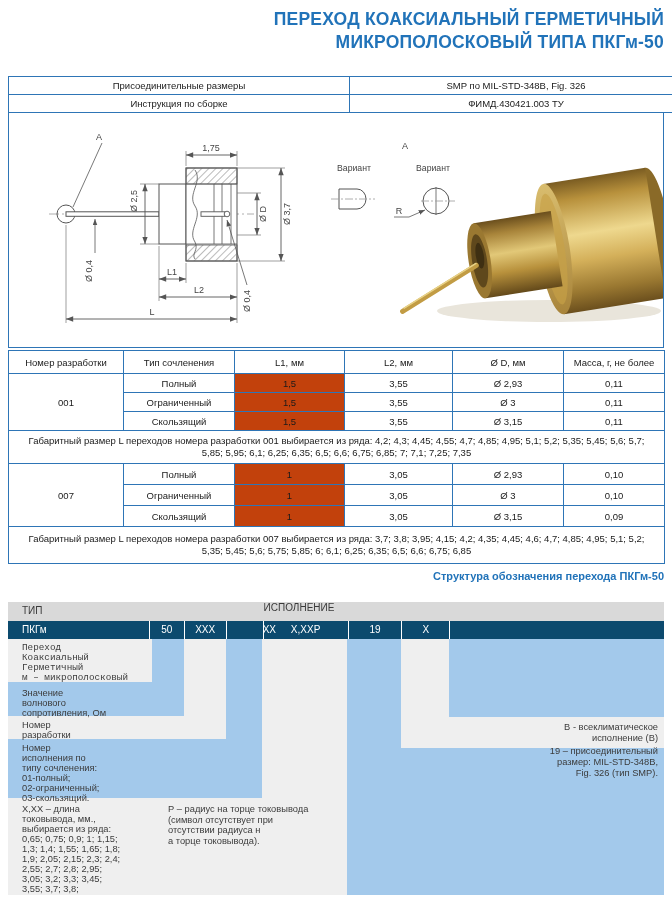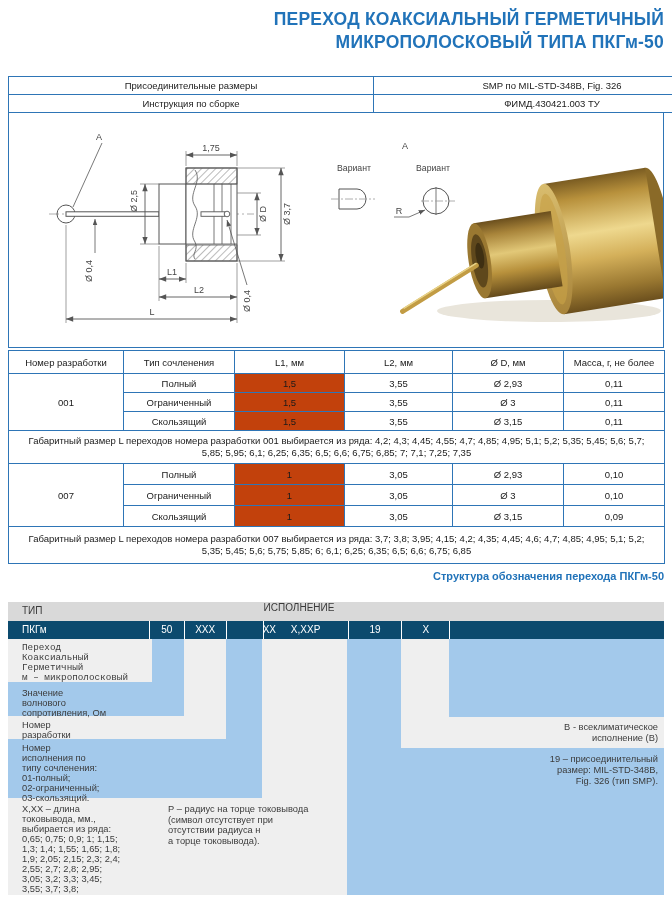--- a/index.html
+++ b/index.html
@@ -4,21 +4,21 @@
 <style>
   html,body{margin:0;padding:0;}
   body{width:672px;height:900px;background:#fff;font-family:"Liberation Sans",sans-serif;position:relative;color:#1a1a1a;}
   .content{position:absolute;left:8px;top:0;width:656px;}
 
   .title{position:absolute;top:8px;right:0;width:656px;text-align:right;
          font-size:17.5px;line-height:23px;font-weight:600;color:#2173B9;letter-spacing:.2px;}
 
   table{border-collapse:collapse;}
   .info-table{position:absolute;top:76px;left:0;width:656px;table-layout:fixed;font-size:9.5px;}
-  .info-table td{border:1px solid #2E75B6;text-align:center;height:17px;padding:0 16px;}
+  .info-table td{border:1px solid #2E75B6;text-align:center;height:17px;padding:0 4px;}
   .info-table .c1{width:332px;} .info-table .c2{width:324px;}
 
   .drawing-box{position:absolute;top:112px;left:0;width:654px;height:234px;border:1px solid #2E75B6;background:#fff;overflow:hidden;}
   .drawing-box svg{display:block;}
   .dim{font-size:9px;fill:#444;}
   .lbl{font-size:8.7px;fill:#444;}
 
   .spec-table{position:absolute;top:350px;left:0;width:656px;table-layout:fixed;font-size:9.5px;}
   .spec-table td{border:1px solid #2E75B6;text-align:center;vertical-align:middle;padding:0 2px;}
   .spec-table col.w1{width:115px;}.spec-table col.w2{width:111px;}.spec-table col.w3{width:110px;}
@@ -50,21 +50,21 @@
   .ov.bandx{left:393px;top:37px;width:48px;height:109px;}
   .ov.stripb{left:441px;top:115px;width:215px;height:31px;}
   .leg{position:absolute;white-space:pre-line;line-height:10px;}
   .leg.b1{left:14px;top:41px;font-family:Liberation Mono, monospace;}
   .leg.b2{left:14px;top:86px;}
   .leg.b3{left:14px;top:118px;}
   .leg.b4{left:14px;top:141px;}
   .leg.b5{left:14px;top:202px;}
   .leg.b6{left:160px;top:202px;line-height:10.5px;}
   .leg.bv{right:6px;top:120px;text-align:right;line-height:11px;}
-  .leg.b19{right:6px;top:152px;text-align:right;line-height:11px;}
+  .leg.b19{right:6px;top:144px;text-align:right;line-height:11px;}
 </style>
 </head>
 <body>
 
 <div class="content">
 
   <div class="title">
     <div>ПЕРЕХОД КОАКСИАЛЬНЫЙ ГЕРМЕТИЧНЫЙ</div>
     <div>МИКРОПОЛОСКОВЫЙ ТИПА ПКГм-50</div>
   </div>

